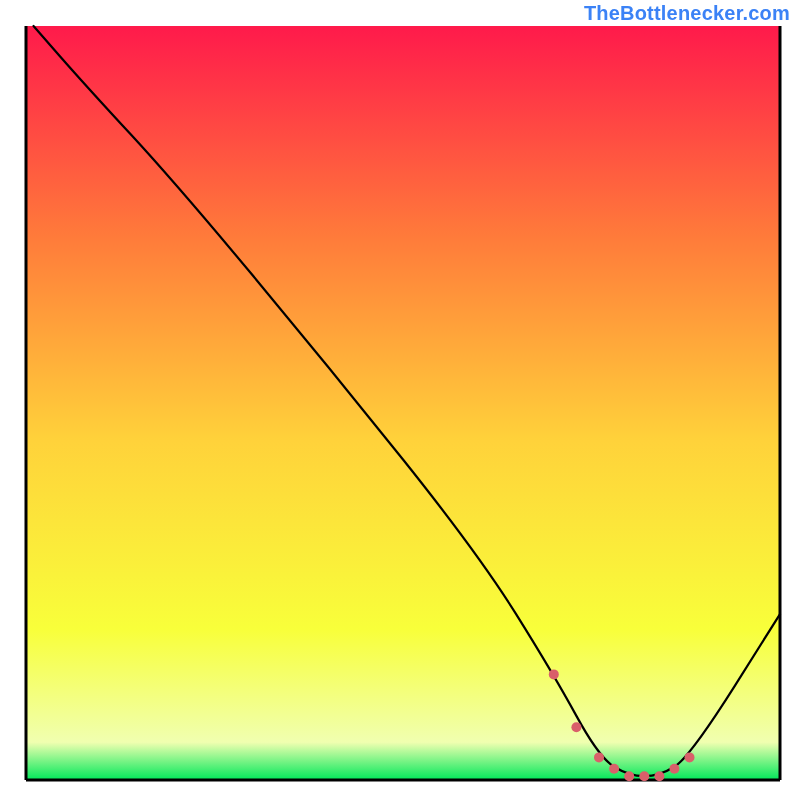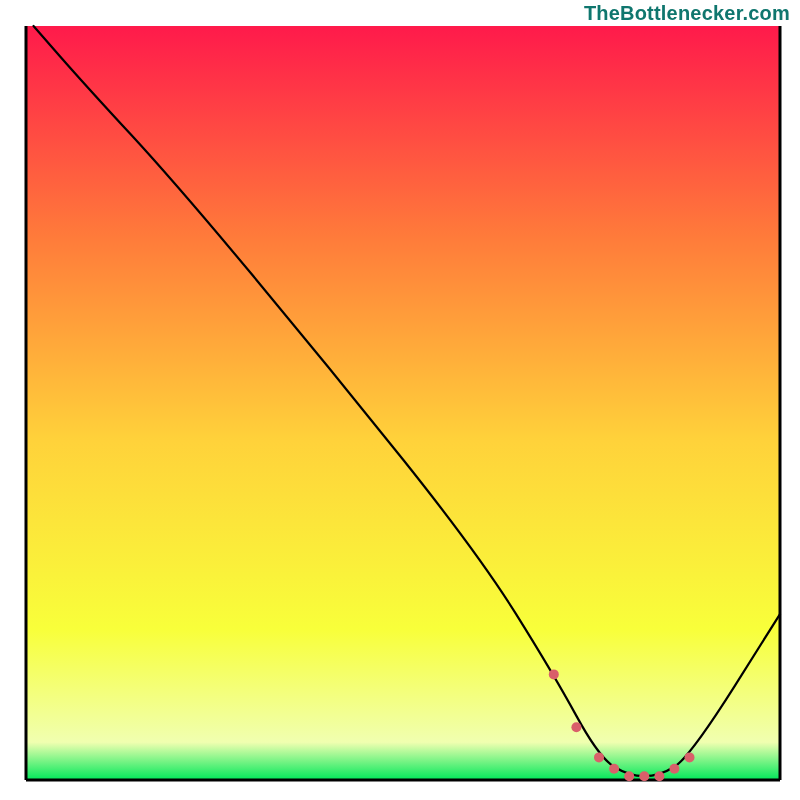--- a/index.html
+++ b/index.html
@@ -15,21 +15,21 @@
     position: relative;
     width: 800px;
     height: 800px;
   }
   .attrib {
     position: absolute;
     top: 2px;
     right: 10px;
     font-size: 20px;
     font-weight: 600;
-    color: #0f766e;
+    color: #3b82f6;
     letter-spacing: 0.2px;
     margin-left: 44px;
   }
   svg.plot {
     position: absolute;
     left: 0;
     top: 0;
     width: 800px;
     height: 800px;
   }

